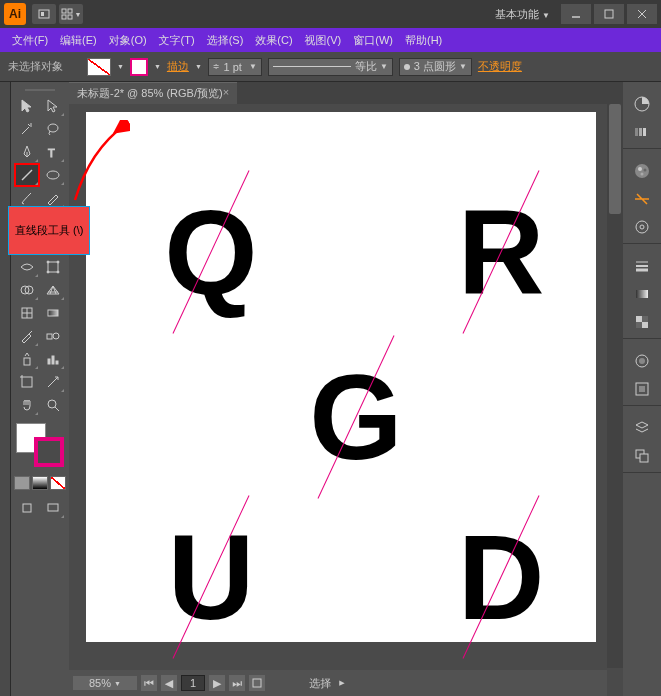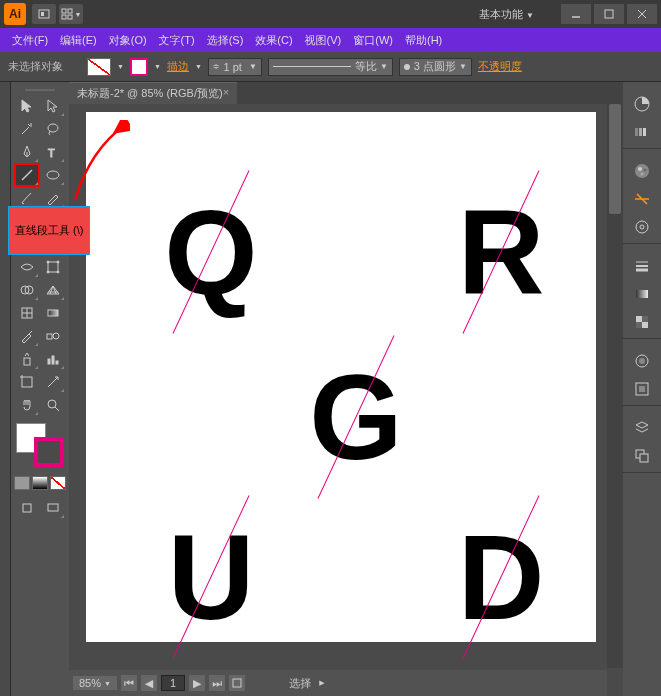--- a/index.html
+++ b/index.html
@@ -2,21 +2,21 @@
 <html><head>
 <meta charset="utf-8">
 <style>
 *{margin:0;padding:0;box-sizing:border-box;font-family:"Microsoft YaHei",Arial,sans-serif;font-size:11px;color:#ccc}
 body{background:#4a4a4a;width:661px;height:696px;overflow:hidden;position:relative}
 .titlebar{height:28px;background:#3a3a3a;display:flex;align-items:center;padding:10px 4px}
 .app-icon{width:22px;height:22px;background:#ff7f00;border-radius:3px;display:flex;align-items:center;justify-content:center;color:#3a1a00;font-weight:bold;font-size:12px;margin-right:6px}
 .title-btn{width:24px;height:20px;background:#525252;margin-right:3px;display:flex;align-items:center;justify-content:center;border-radius:2px}
 .title-btn svg{width:12px;height:12px}
 .title-spacer{flex:1}
-.workspace-label{color:#999;margin-right:24px}
+.workspace-label{color:#999;margin-right:8px}
 .win-btns{display:flex}
 .win-btn{width:30px;height:20px;background:#525252;margin-left:3px;display:flex;align-items:center;justify-content:center;cursor:pointer}
 .menubar{height:24px;background:#6d28d9;display:flex;align-items:center;padding:0 6px}
 .menu-item{padding:0 6px;cursor:pointer;color:#ddd}
 .controlbar{height:30px;background:#4a4a4a;display:flex;align-items:center;padding:0 8px;gap:6px;border-bottom:1px solid #2a2a2a}
 .ctrl-label{color:#bbb}
 .swatch{width:24px;height:18px;border:1px solid #666;display:inline-block}
 .swatch-diag{background:linear-gradient(to top right,#fff 0%,#fff 47%,#f00 47%,#f00 53%,#fff 53%,#fff 100%)}
 .swatch-mag{border:2px solid #e6007e;background:#fff;width:18px;height:18px}
 .stroke-lbl{color:#f7931e;text-decoration:underline}
@@ -45,21 +45,21 @@
 .tabstrip{height:22px;background:#424242;display:flex;align-items:flex-end}
 .tab{background:#525252;padding:3px 8px;display:flex;align-items:flex-start;gap:0;font-size:11px;color:#ddd;border-top:1px solid #666}
 .tab .x{cursor:pointer;color:#aaa}
 .canvas-wrap{flex:1;background:#4a4a4a;position:relative;display:flex;justify-content:center;padding:8px 18px 30px 8px}
 .canvas{background:#fff;width:510px;height:530px;position:relative}
 .letter{position:absolute;font-family:Arial,sans-serif;font-weight:900;font-size:120px;color:#000;line-height:1}
 .stroke-line{position:absolute;width:1px;height:180px;background:#e6007e;transform-origin:center}
 .vscroll{position:absolute;right:0;top:22px;bottom:28px;width:16px;background:#424242}
 .vthumb{position:absolute;top:0;left:2px;right:2px;height:110px;background:#666;border-radius:2px}
 .statusbar{position:absolute;bottom:0;left:0;right:16px;height:26px;background:#525252;display:flex;align-items:center;padding:0 4px;gap:4px}
-.sb-zoom{background:#666;padding:1px 6px;display:flex;align-items:center}
+.sb-zoom{background:#666;padding:1px 16px;display:flex;align-items:center}
 .sb-nav{width:16px;height:16px;background:#666;display:flex;align-items:center;justify-content:center;cursor:pointer}
 .sb-pg{background:#3a3a3a;border:1px solid #222;padding:0 8px;height:16px;display:flex;align-items:center}
 .rightpanel{width:38px;background:#525252;display:flex;flex-direction:column;align-items:center;padding:6px 0;gap:6px}
 .rp-group{display:flex;flex-direction:column;gap:4px;padding:4px 0;border-bottom:1px solid #3a3a3a;width:100%;align-items:center}
 .rp-icon{width:24px;height:24px;display:flex;align-items:center;justify-content:center;cursor:pointer}
 .rp-icon svg{width:18px;height:18px}
 .arrow-callout{position:absolute;left:70px;top:120px;z-index:50;pointer-events:none}
 </style>
 </head>
 <body>

